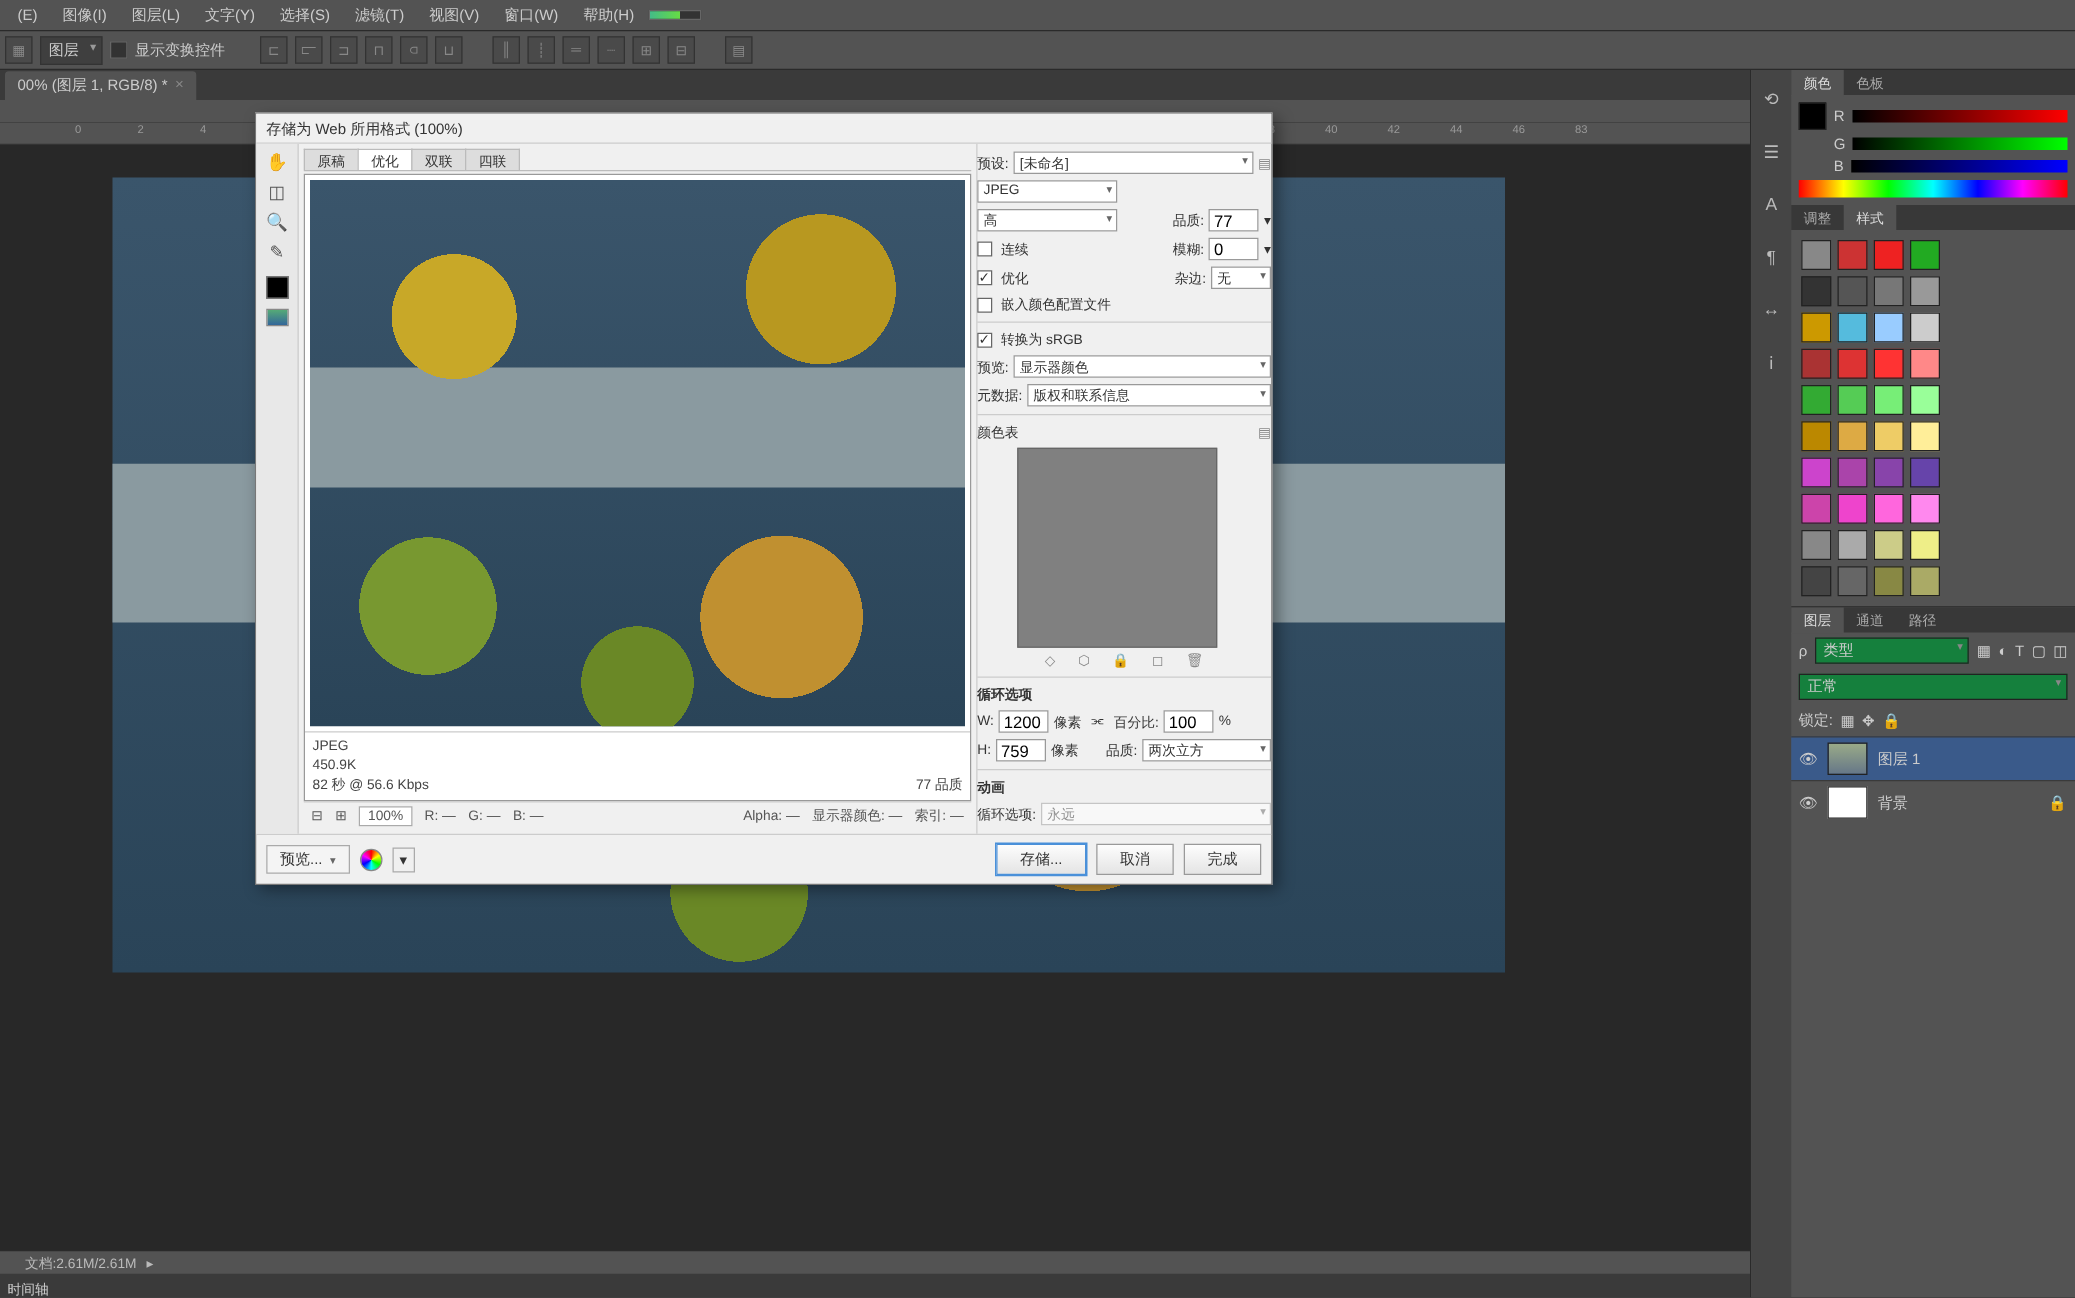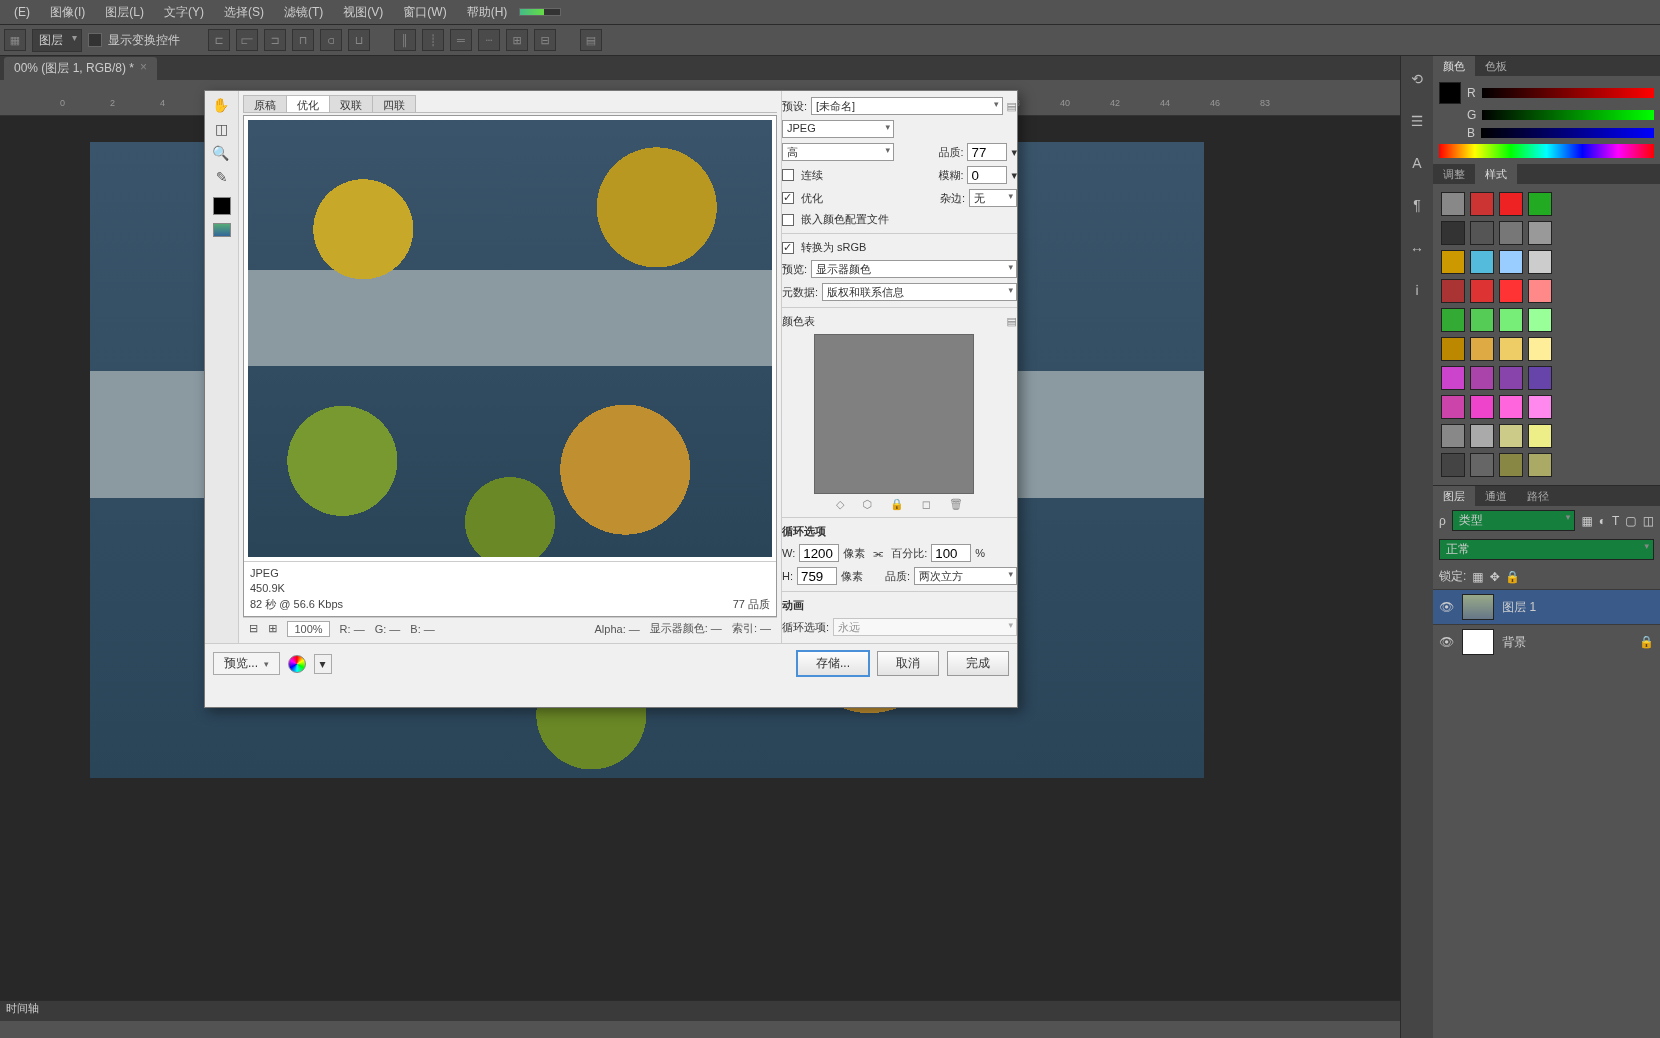--- a/index.html
+++ b/index.html
@@ -106,21 +106,21 @@
 .lp-sel { background:#15803d; border:1px solid #222; padding:1px 18px 1px 6px; position:relative; flex:1; }
 .lp-sel::after { content:"▾"; position:absolute; right:4px; top:1px; font-size:9px; color:#888; }
 .layer-item { display:flex; align-items:center; gap:8px; padding:4px 6px; border-top:1px solid #3a3a3a; }
 .layer-item.sel { background:#3a5a8a; }
 .layer-thumb { width:32px; height:26px; background:linear-gradient(#9a8,#678); border:1px solid #222; }
 .layer-thumb.bg { background:#fff; }
 .eye { color:#ccc; }
 
 .bottombar { position:absolute; left:0; right:260px; bottom:0; height:38px; background:#535353; border-top:1px solid #2a2a2a; }
 .bottombar .bb-top { height:18px; display:flex; align-items:center; padding-left:20px; gap:8px; font-size:11px; color:#bbb; }
-.bottombar .bb-bot { height:20px; background:#3a3a3a; display:flex; align-items:flex-start; padding-left:6px; font-size:11px; }
+.bottombar .bb-bot { height:20px; background:#3a3a3a; display:flex; align-items:flex-end; padding-left:6px; font-size:11px; }
 
 .anim-ctrl { display:flex; justify-content:center; align-items:center; gap:10px; color:#888; font-size:12px; padding:3px 0; }
 </style>
 </head>
 <body>
 
 <div class="menubar">
   <span>(E)</span>
   <span>图像(I)</span>
   <span>图层(L)</span>
@@ -188,20 +188,21 @@
       <span class="tick" style="left: 1060px;">40</span>
       <span class="tick" style="left: 1110px;">42</span>
       <span class="tick" style="left: 1160px;">44</span>
       <span class="tick" style="left: 1210px;">46</span>
       <span class="tick" style="left: 1260px;">83</span>
     </div>
   <div class="canvas-img"></div>
 </div>
 
 <div class="dialog">
+  <div class="dlg-title">存储为 Web 所用格式 (100%)</div>
   <div class="dlg-body">
     <div class="dlg-toolcol">
       <div class="t">✋</div>
       <div class="t">◫</div>
       <div class="t">🔍</div>
       <div class="t">✎</div>
       <div class="swatch"></div>
       <div class="swatch2"></div>
     </div>
     <div class="preview-col">
@@ -453,16 +454,20 @@
         <span class="eye">👁</span>
         <div class="layer-thumb bg"></div>
         <span>背景</span>
         <span style="margin-left:auto;color:#aaa">🔒</span>
       </div>
     </div>
   </div>
 </div>
 
 <div class="bottombar">
+  <div class="bb-top">
+    <span>文档:2.61M/2.61M</span>
+    <span>▸</span>
+  </div>
   <div class="bb-bot">
     <span>时间轴</span>
   </div>
 </div>
 
 </body></html>

